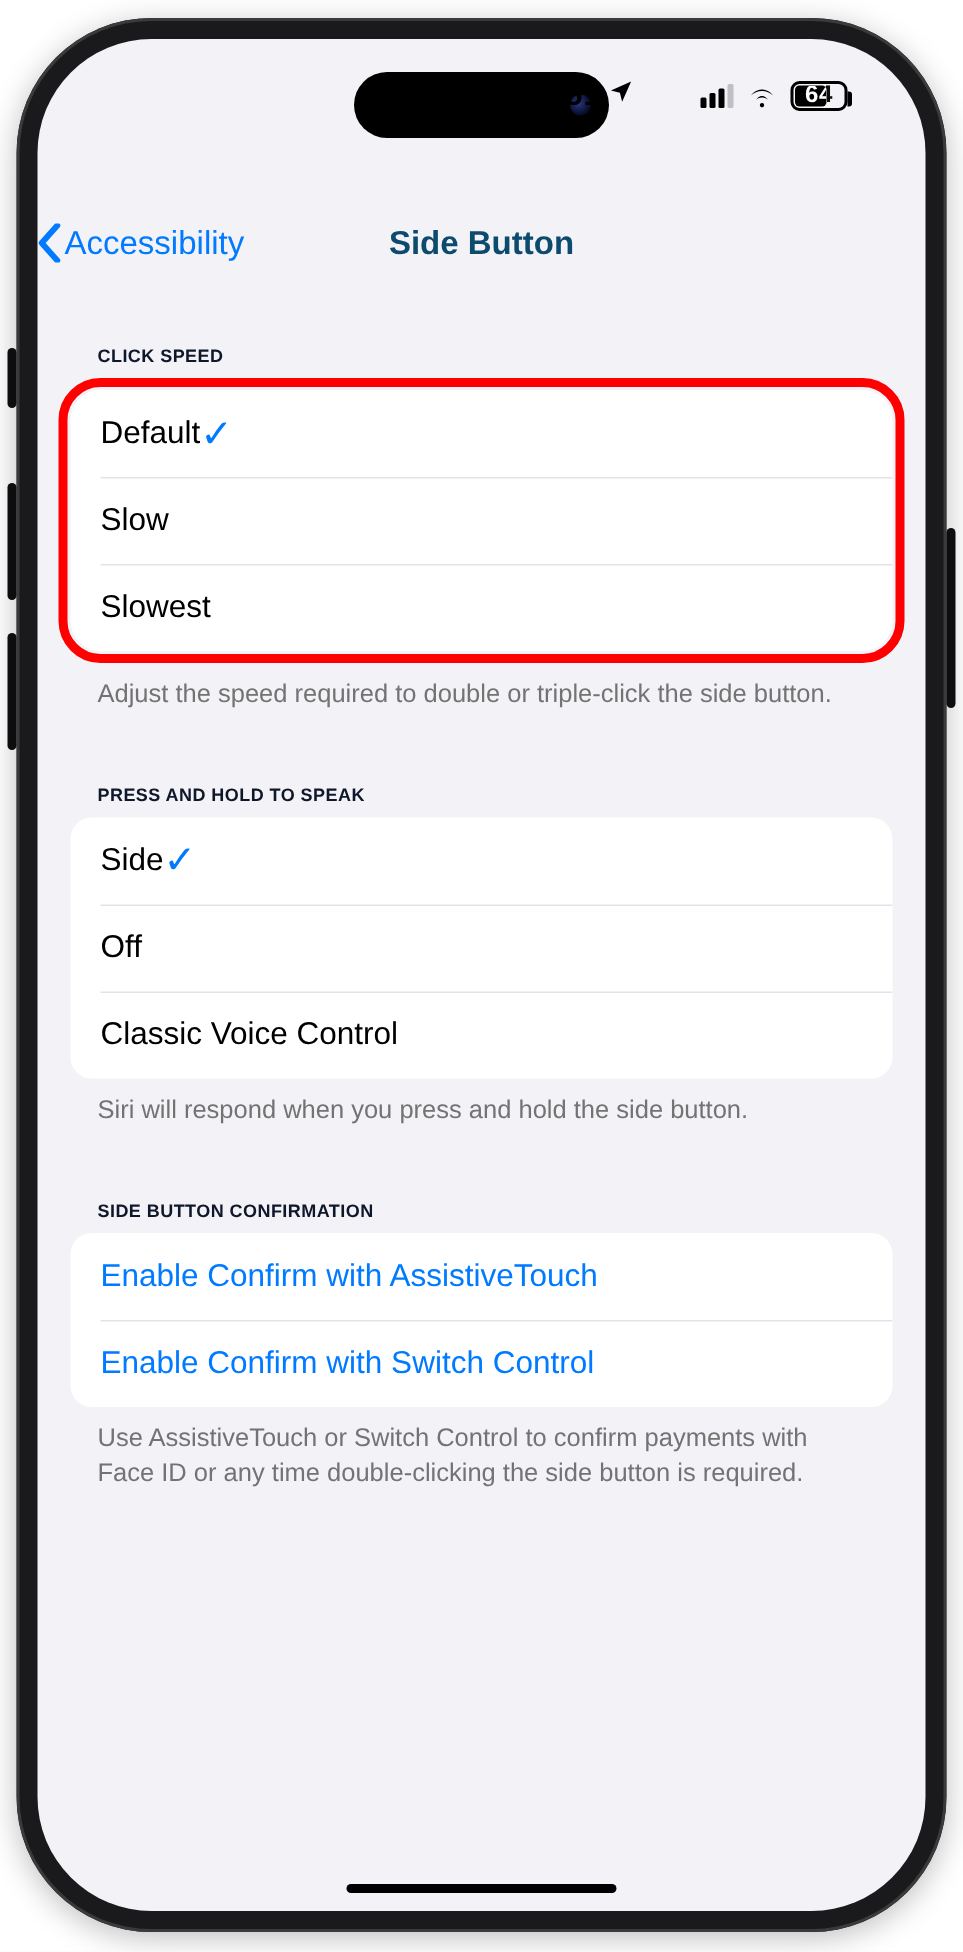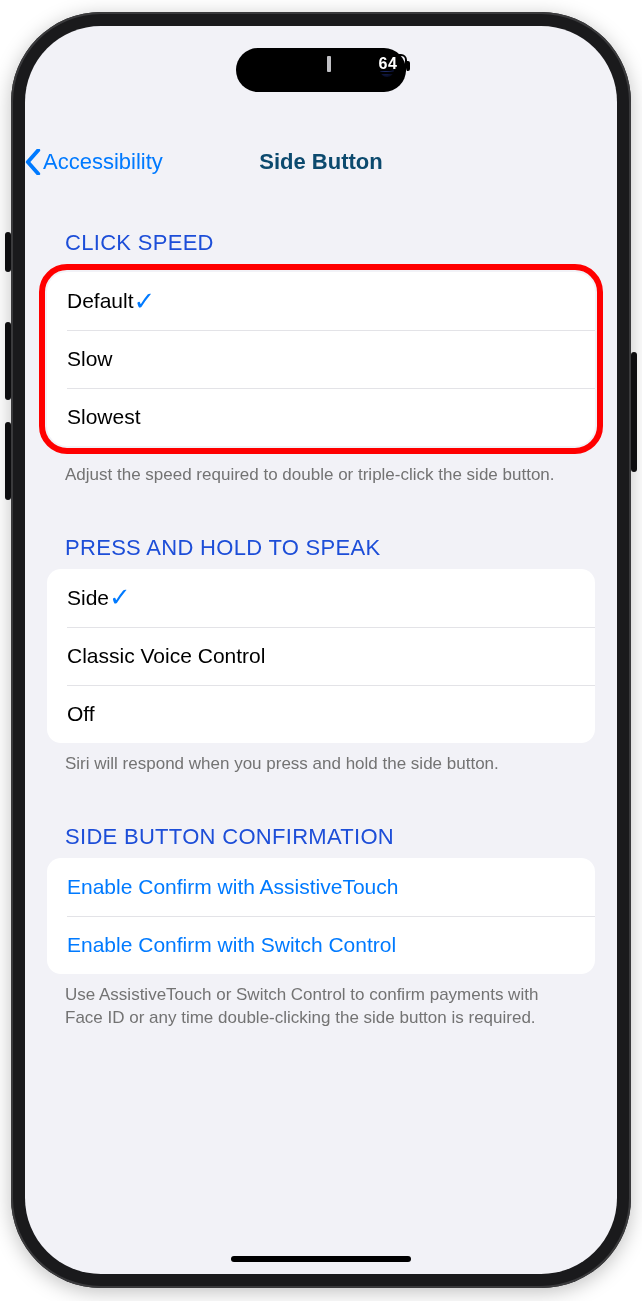--- a/index.html
+++ b/index.html
@@ -48,25 +48,26 @@
     display:flex; align-items:center; justify-content:flex-end;
     padding-right:12px;
   }
   .island .cam {
     width:14px; height:14px; border-radius:50%;
     background: radial-gradient(circle at 40% 40%, #2a3a88 0%, #0a1030 60%, #000 100%);
   }
 
   
   .status {
-    position:absolute; top:26px; left:0; right:0;
-    display:flex; justify-content:center; align-items:center;
+    position:absolute; top:26px; left:0; right:12px;
+    display:flex; justify-content:flex-end; align-items:center;
     padding: 0 40px 0 48px;
     font-size: 21px; font-weight: 600; color:#000;
     letter-spacing: 0.5px;
+    gap: 44px;
   }
   .status .left { display:flex; align-items:center; gap:4px; }
   .loc-arrow { display:inline-block; transform: rotate(0deg); }
   .status .right { display:flex; align-items:center; gap:8px; }
 
   .cell-bars { display:flex; align-items:flex-end; gap:2px; }
   .cell-bars span { width:4px; background:#000; border-radius:1px; }
   .cell-bars span:nth-child(1){height:7px}
   .cell-bars span:nth-child(2){height:10px}
   .cell-bars span:nth-child(3){height:13px}
@@ -106,24 +107,25 @@
   }
 
   
   .content {
     position:absolute; top:190px; left:0; right:0; bottom:0;
     padding: 0 22px;
     overflow:hidden;
   }
 
   .section-header {
-    font-size:22px; color:#1d4ed8;
+    font-size:12px; color:#0f172a;
     padding: 14px 18px 8px;
     text-transform: uppercase;
     letter-spacing: 0.3px;
+    font-weight: bold;
   }
   .section-footer {
     font-size:17px; color:#737373;
     padding: 10px 18px 0;
     line-height:1.35;
   }
 
   .group {
     background:#fff;
     border-radius:14px;
@@ -233,24 +235,24 @@
 
       <div class="spacer"></div>
 
       <div class="section-header">PRESS AND HOLD TO SPEAK</div>
       <div class="group">
         <div class="row">
           <span>Side</span>
           <span class="check">✓</span>
         </div>
         <div class="row">
+          <span>Off</span>
+        </div>
+        <div class="row">
           <span>Classic Voice Control</span>
-        </div>
-        <div class="row">
-          <span>Off</span>
         </div>
       </div>
       <div class="section-footer">Siri will respond when you press and hold the side button.</div>
 
       <div class="spacer"></div>
 
       <div class="section-header">SIDE BUTTON CONFIRMATION</div>
       <div class="group">
         <div class="row link">
           <span>Enable Confirm with AssistiveTouch</span>

